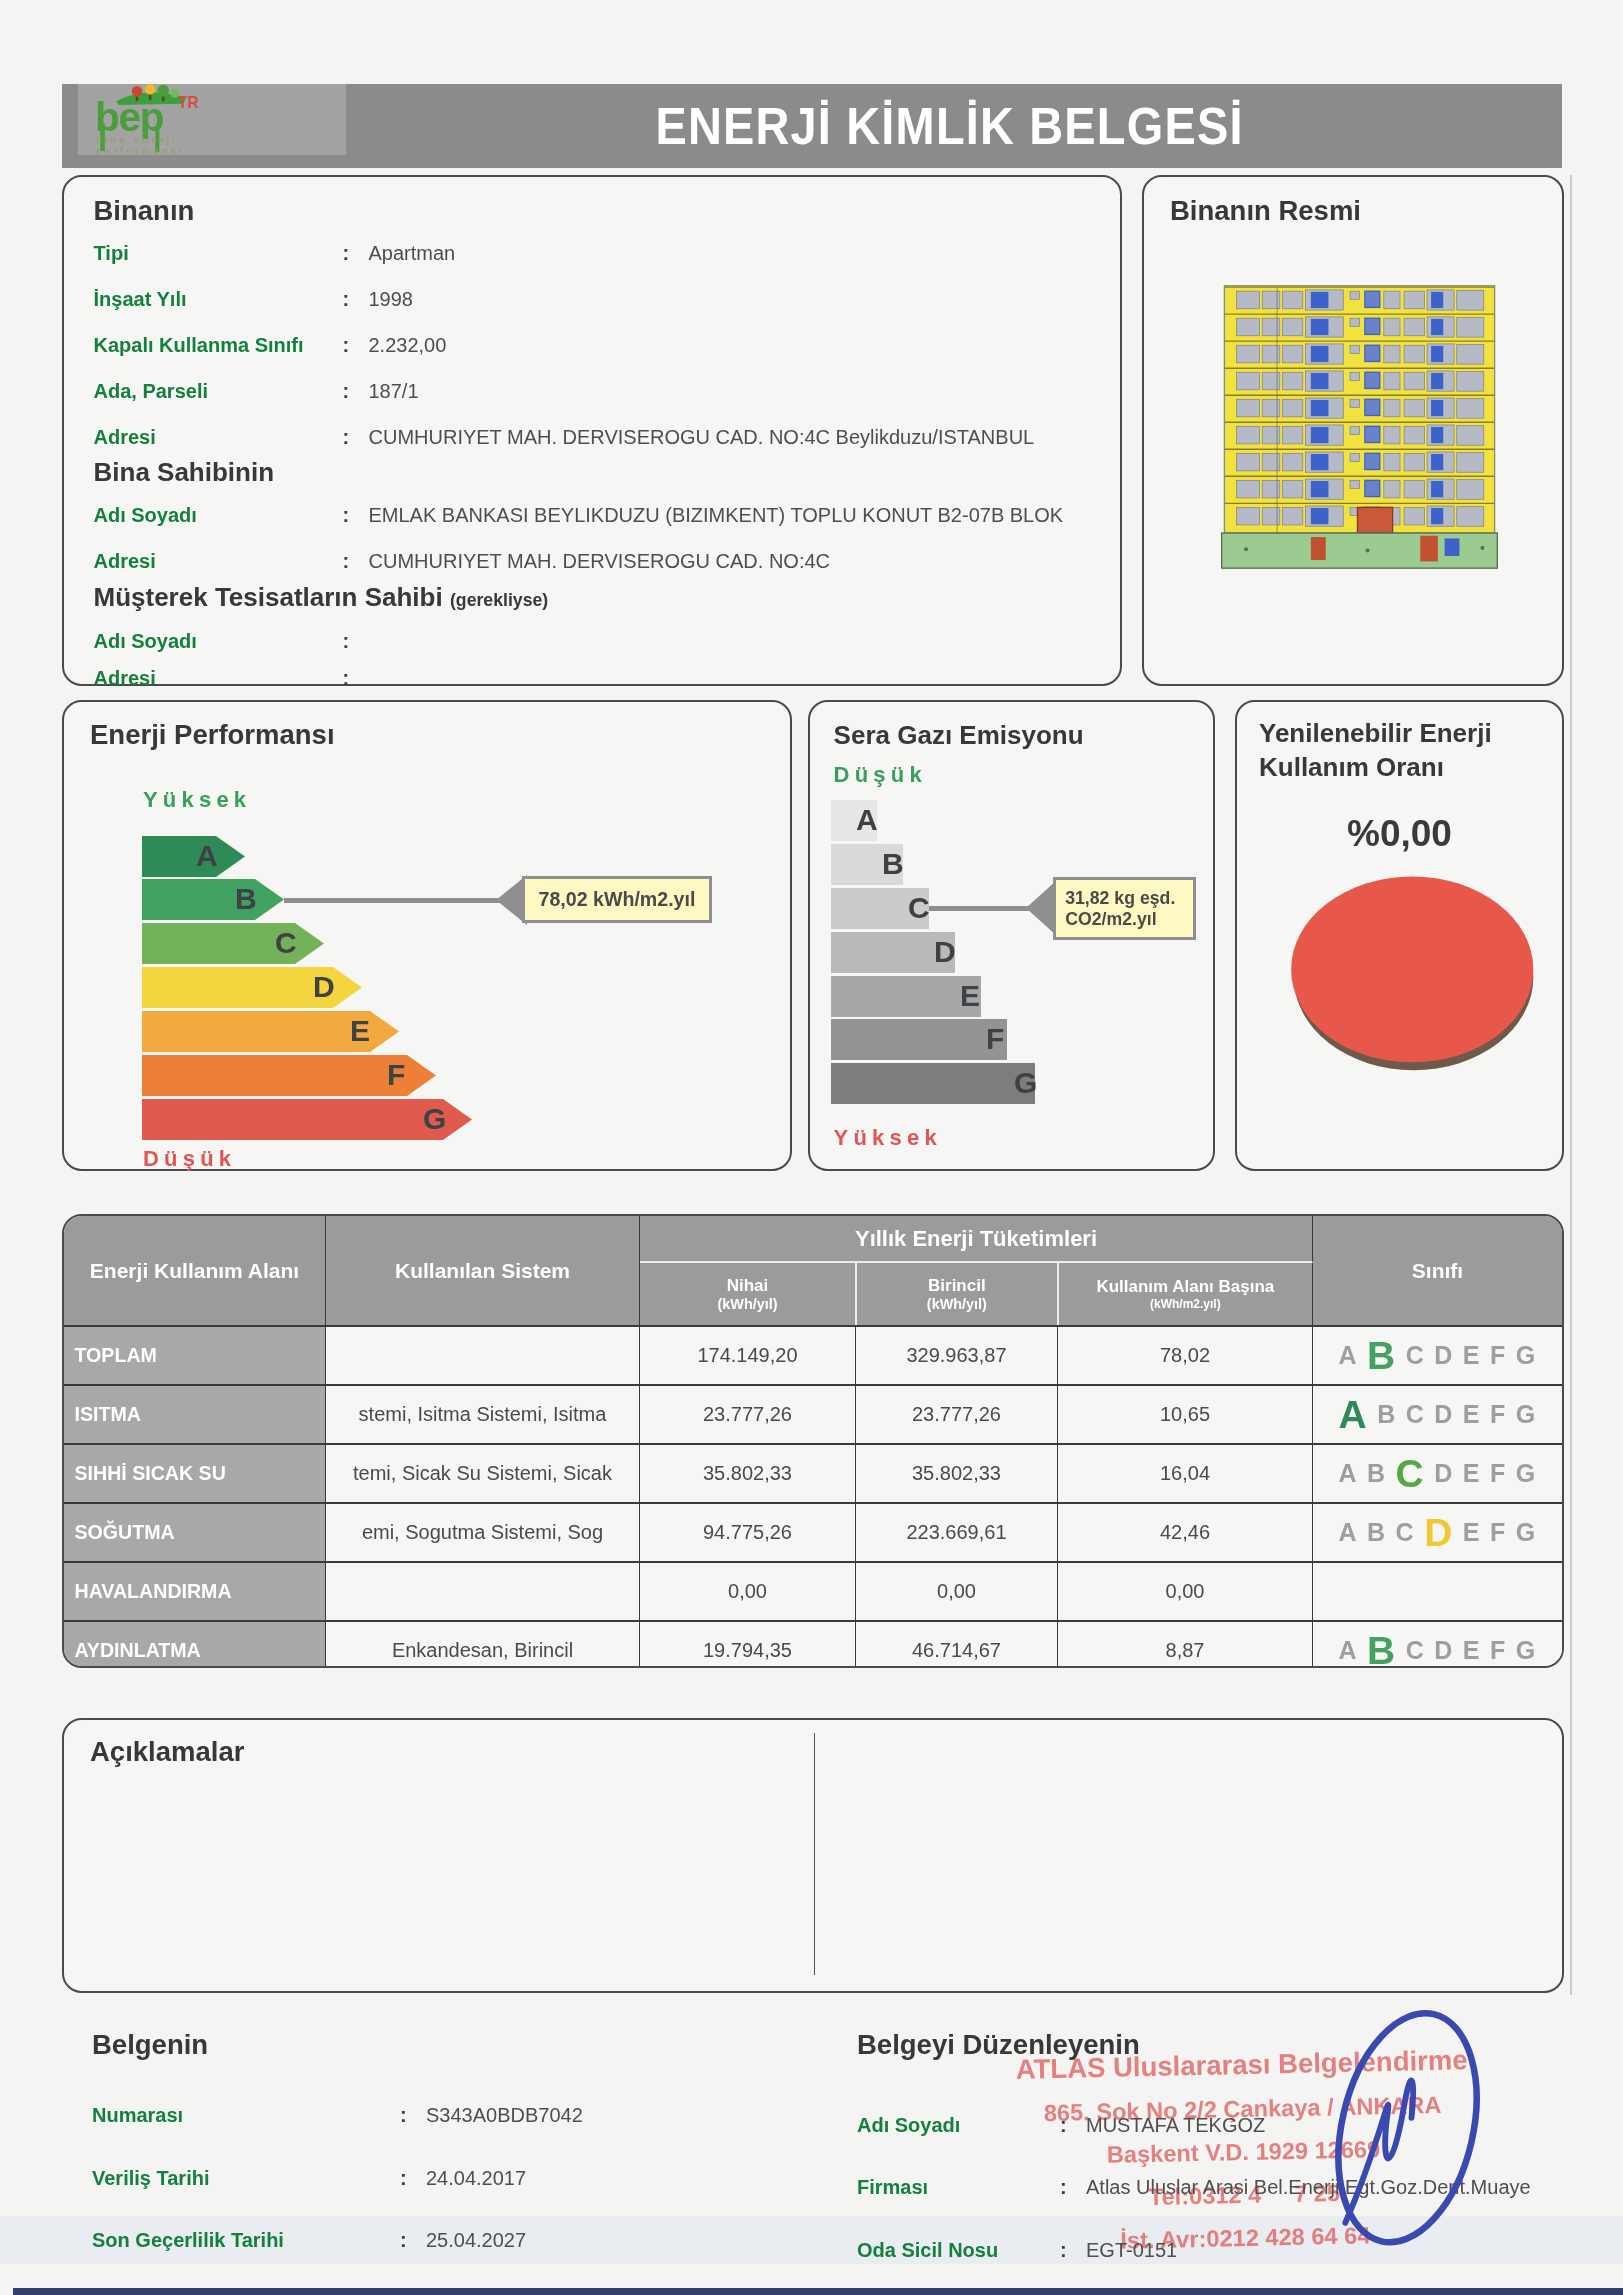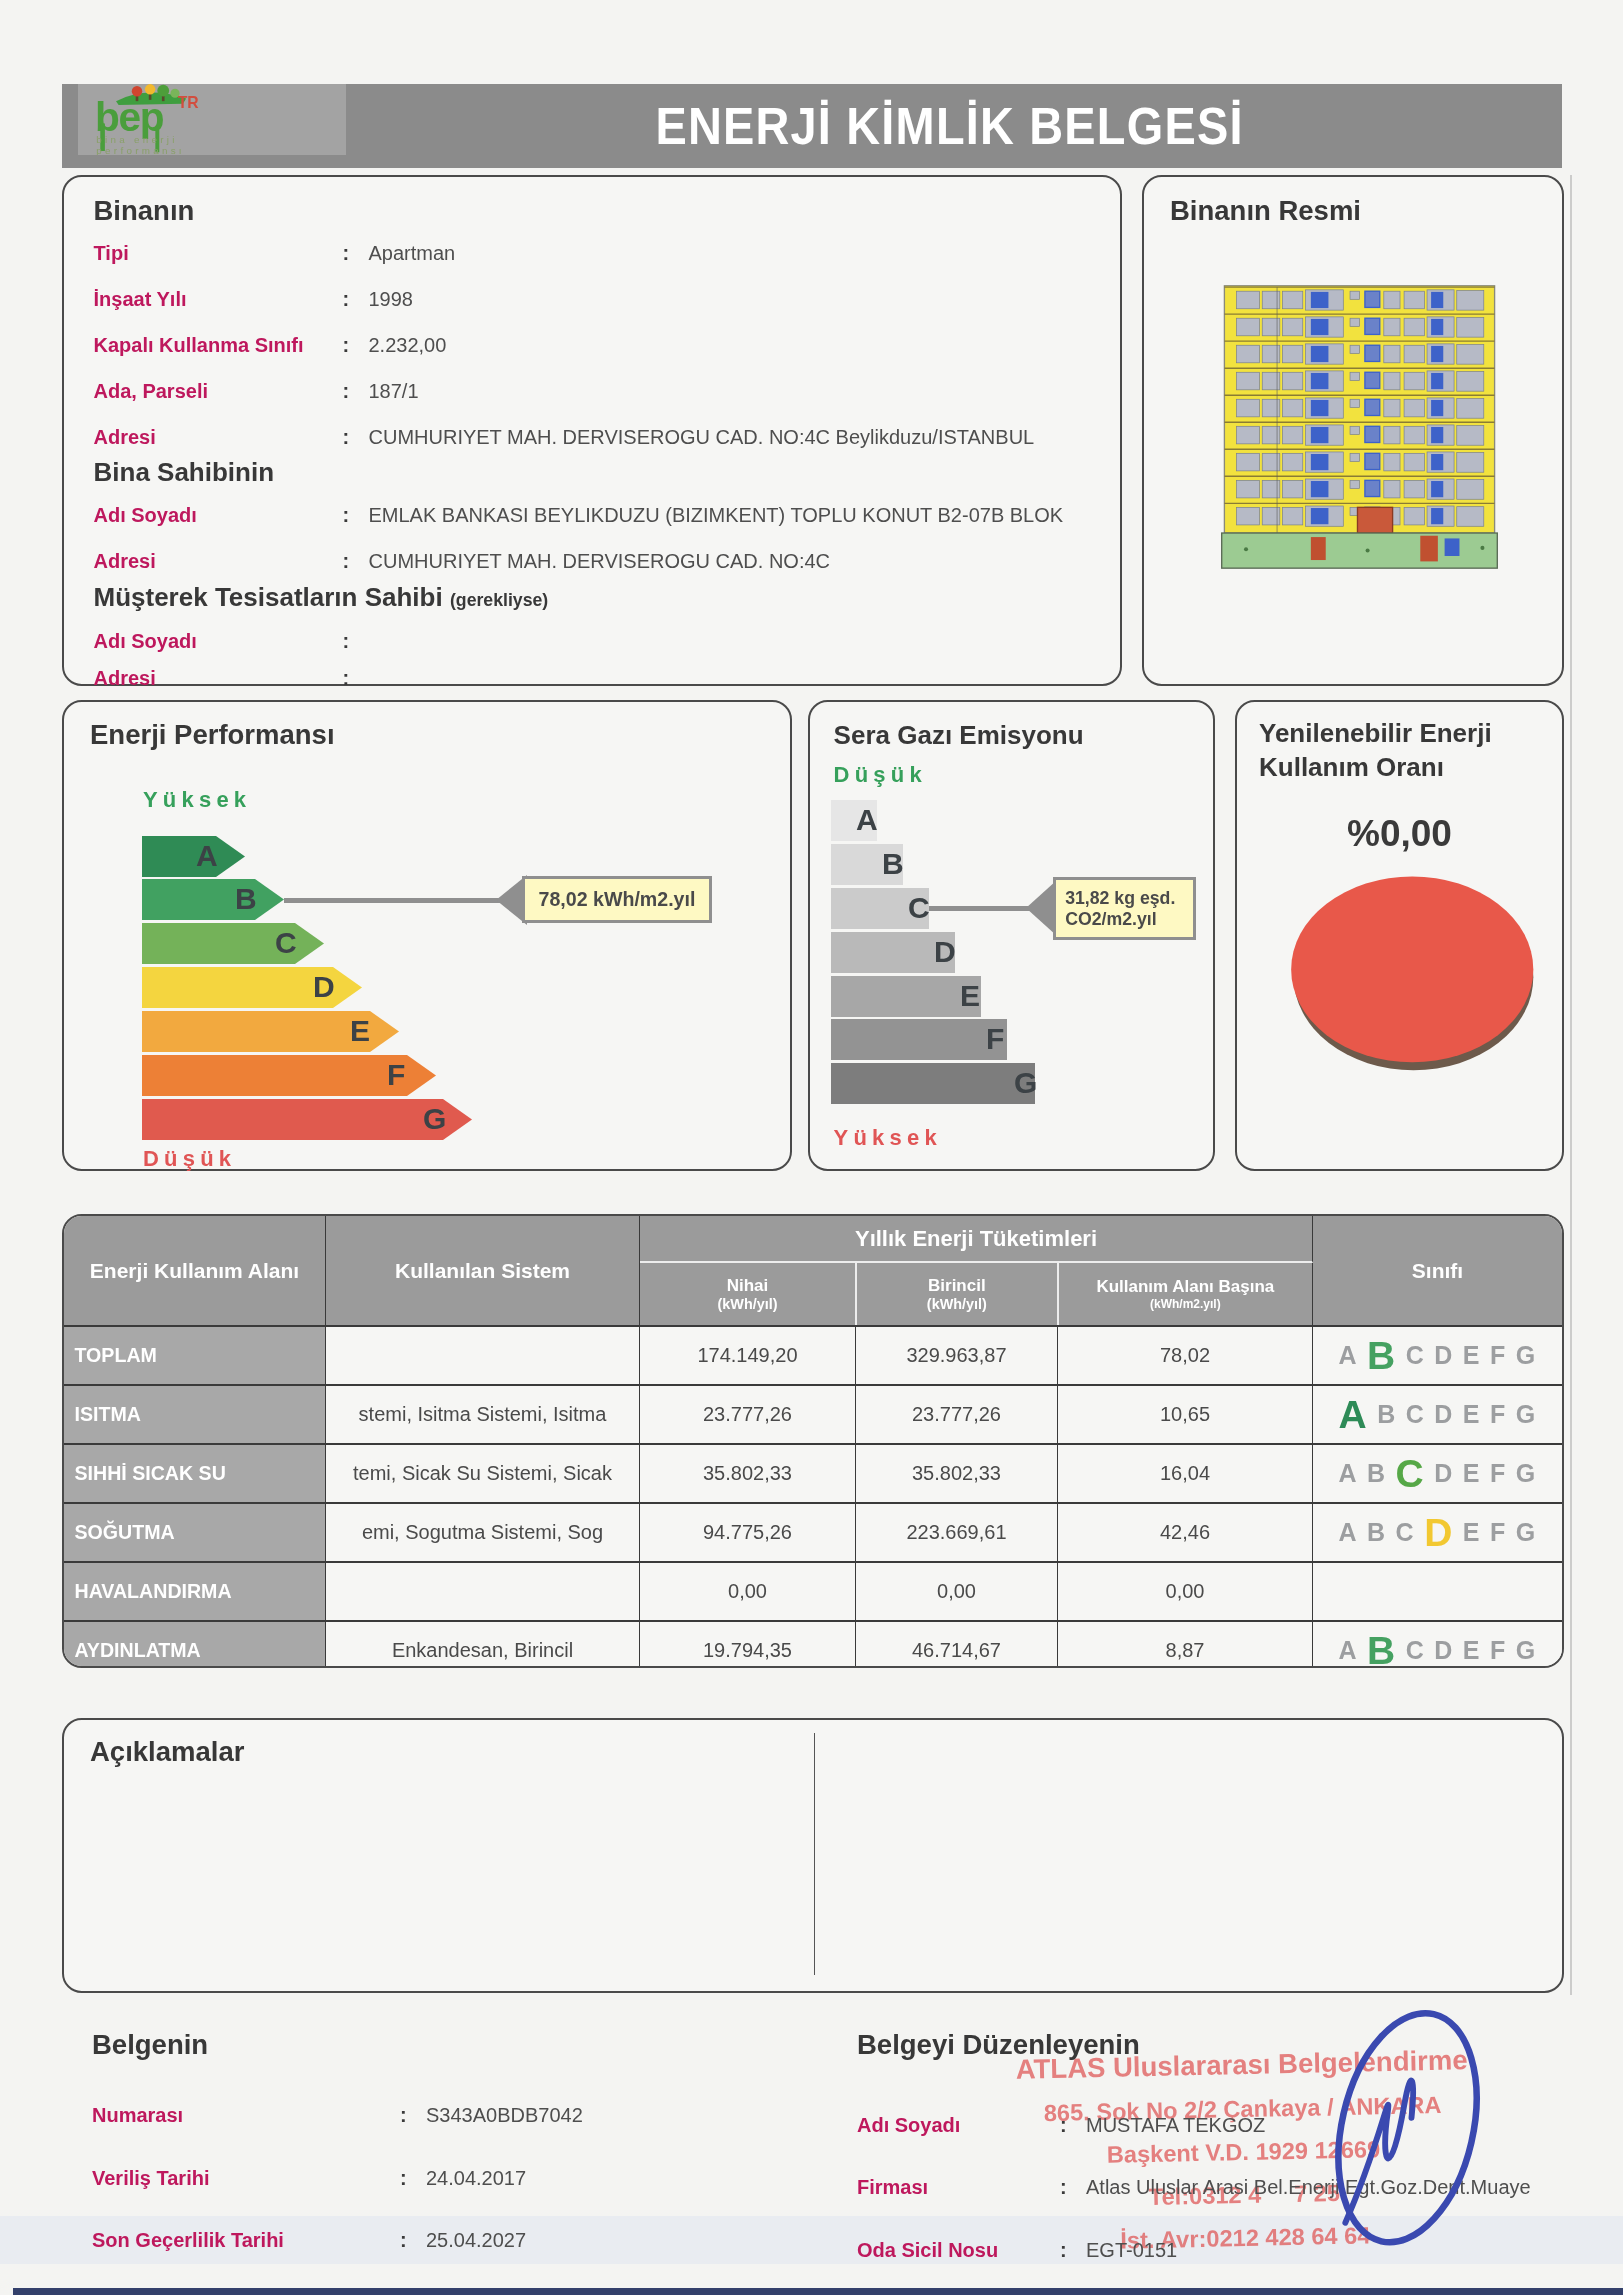--- a/index.html
+++ b/index.html
@@ -2,21 +2,21 @@
 <html style="font-size:10.5px"><head>
 <meta charset="utf-8">
 <style>
   html,body{margin:0;padding:0;background:#fdfdfc;}
   #page{position:relative;width:1623px;height:2295px;background:#f4f4f2;overflow:hidden;
         font-family:"Liberation Sans",sans-serif;color:#3a3a3a;}
   .card{position:absolute;background:#f6f6f4;border:2.6px solid #4a4a4a;border-radius:19.6px;box-sizing:border-box;}
   .ctitle{position:absolute;font-weight:bold;font-size:27.5px;color:#383838;}
   
   .frow{position:absolute;font-size:20px;white-space:nowrap;}
-  .frow .lbl{display:inline-block;font-weight:bold;color:#be185d;vertical-align:top;}
+  .frow .lbl{display:inline-block;font-weight:bold;color:#15803d;vertical-align:top;}
   .frow .sep{display:inline-block;font-weight:bold;width:26px;vertical-align:top;}
   .frow .val{display:inline-block;color:#4e4e4e;vertical-align:top;}
   .b-lbl{width:249px;} .fl-lbl{width:308px;} .fr-lbl{width:203px;}
   .clip{overflow:hidden;}
   
   #hdrbar{position:absolute;left:62px;top:84px;width:1500px;height:84px;background:#8b8b8b;}
   #logobox{position:absolute;left:15.7px;top:0;width:268px;height:71px;background:#a3a3a3;}
   #hdrtitle{position:absolute;left:275px;right:0;top:0;height:84px;display:flex;align-items:center;justify-content:center;
             color:#ffffff;font-weight:bold;font-size:51px;letter-spacing:1.3px;transform:scaleX(.92);}
   

